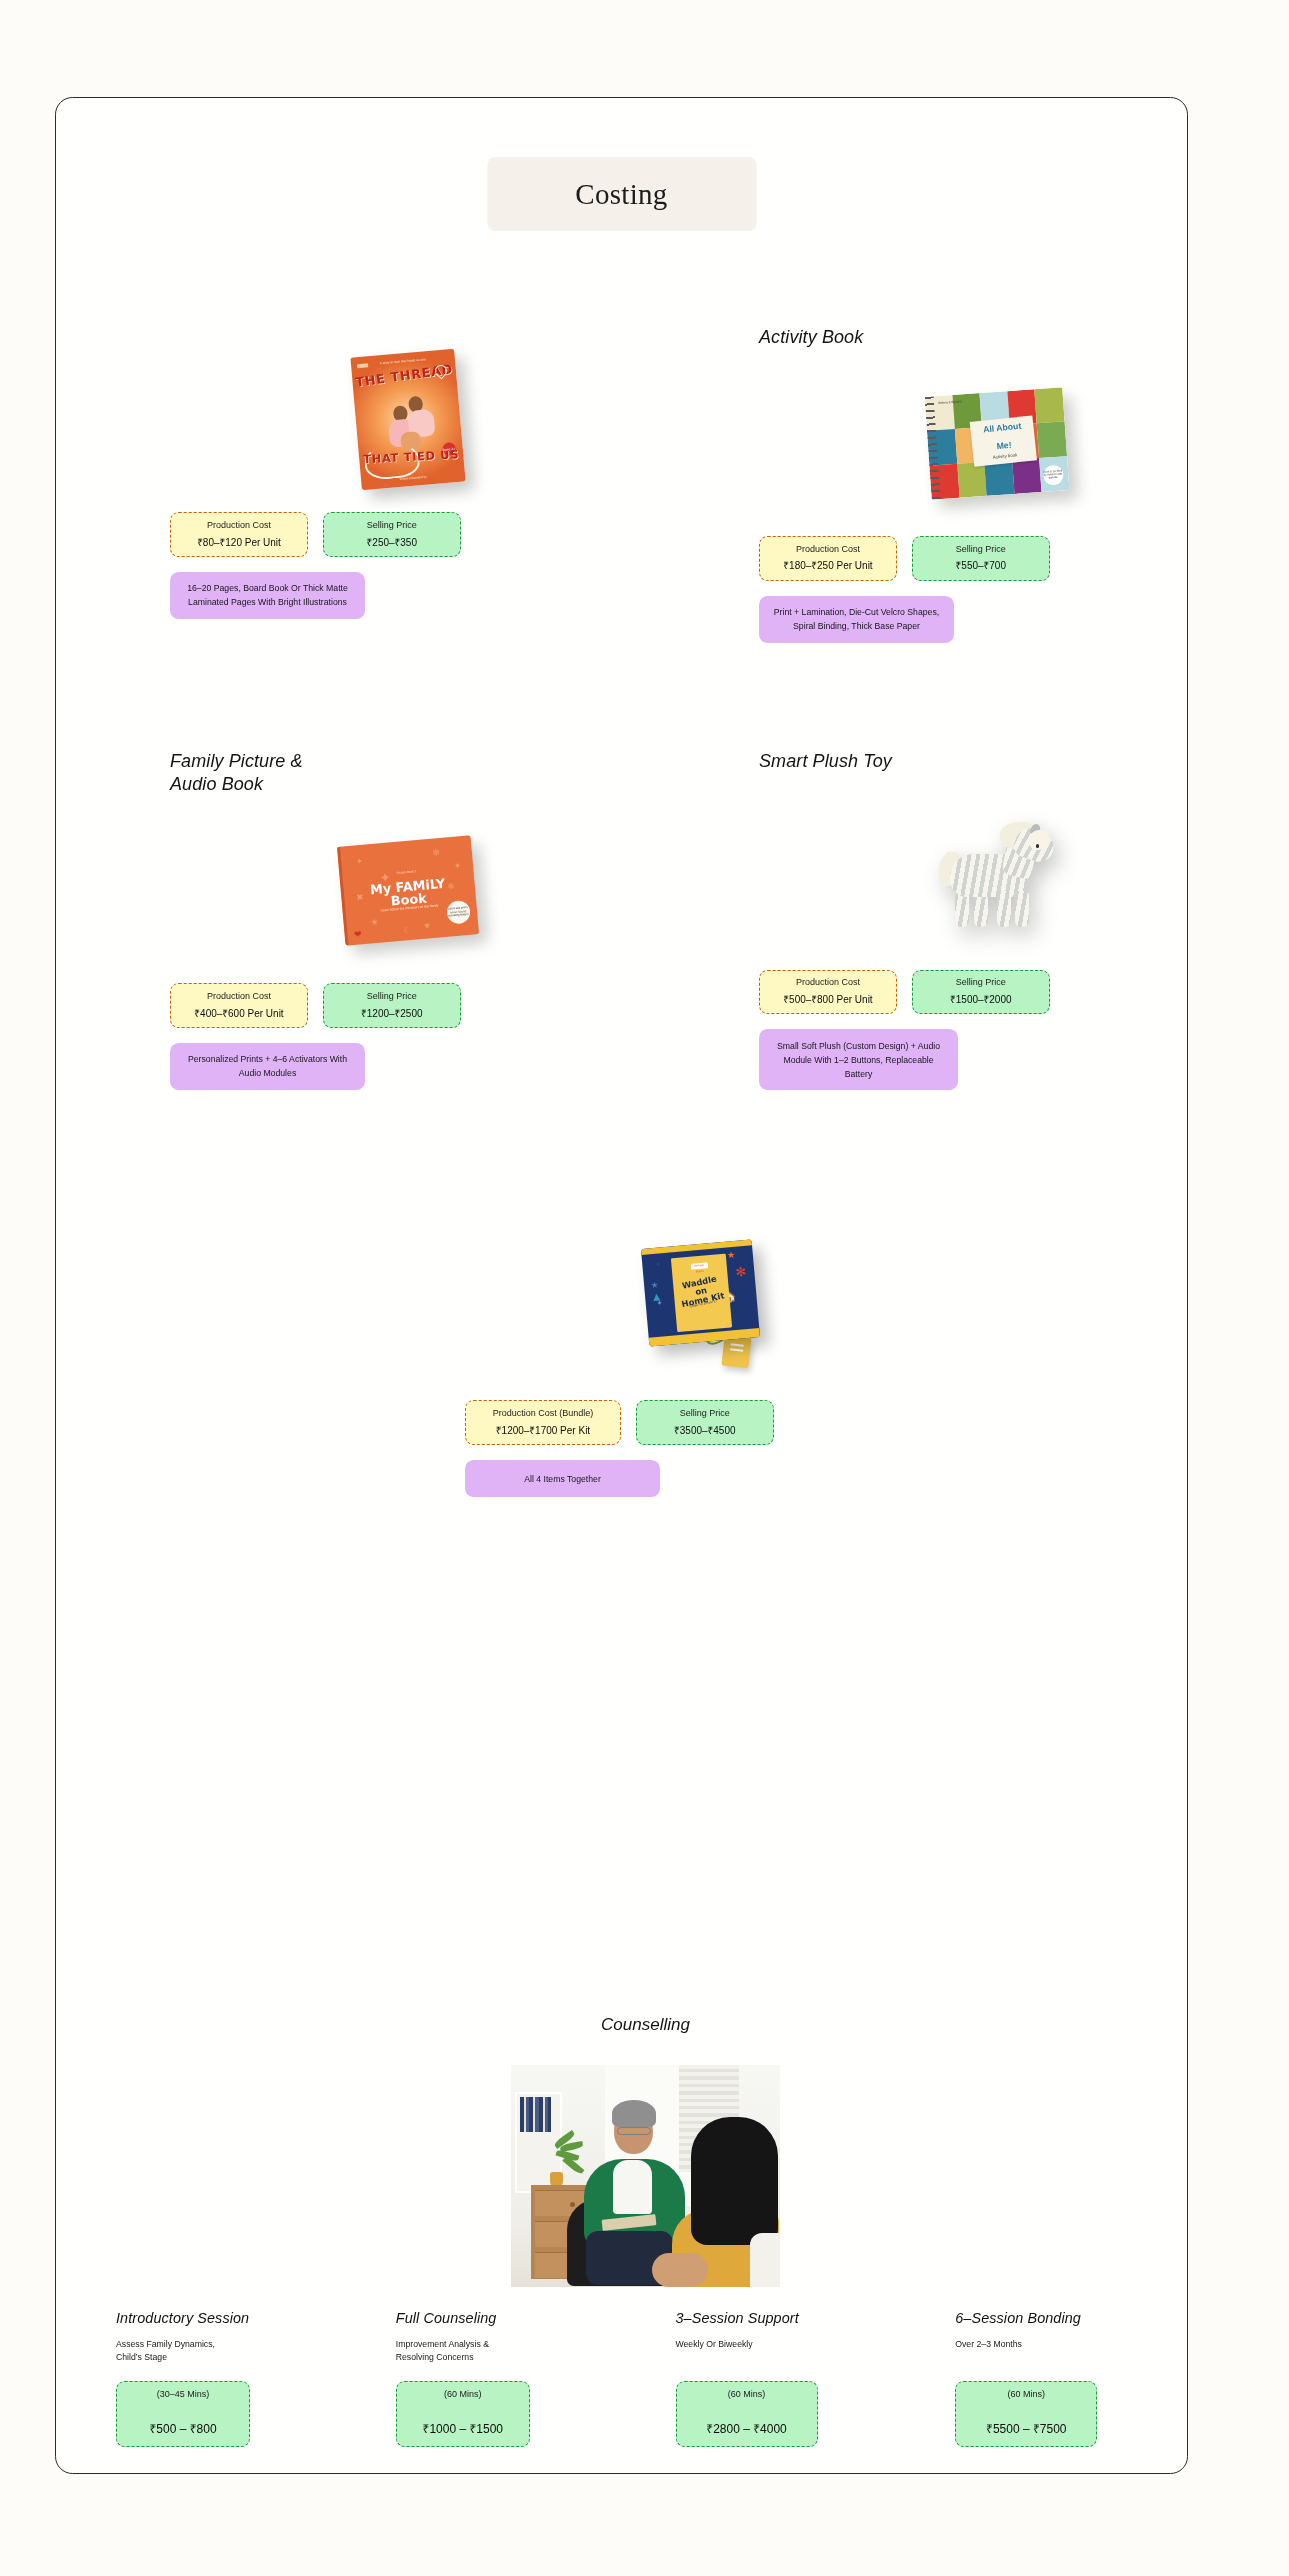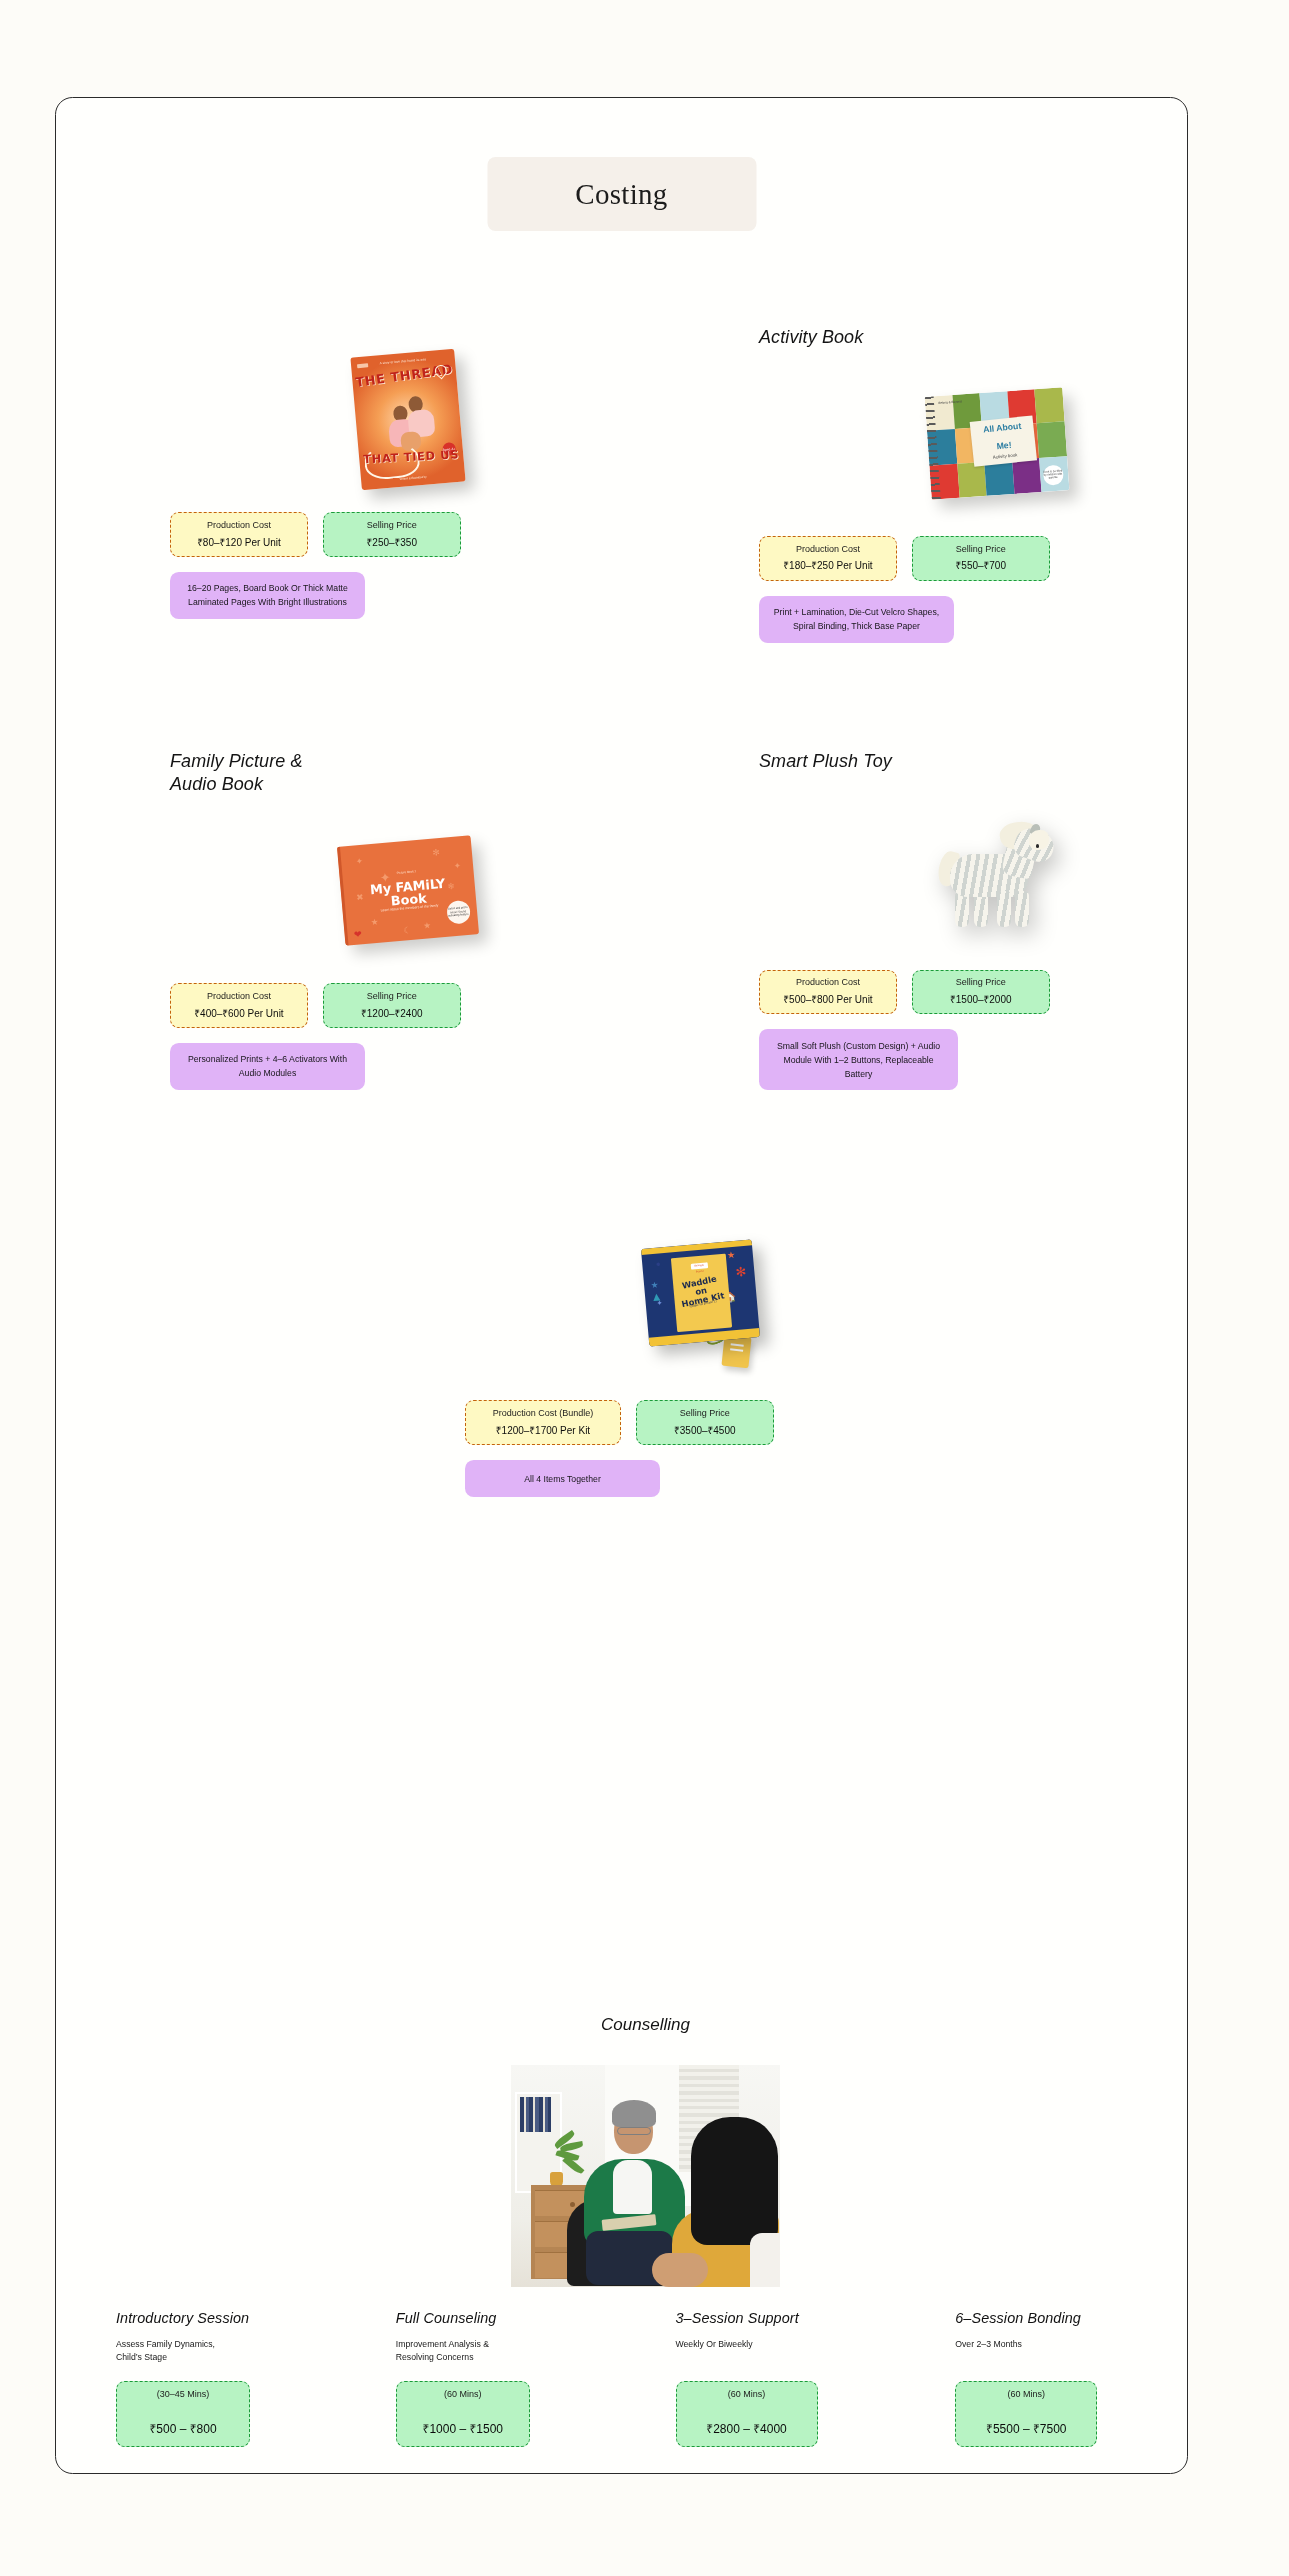--- a/index.html
+++ b/index.html
@@ -531,21 +531,21 @@
             <div class="fb-heart">❤</div>
           </div>
         </div>
         <div class="badges">
           <div class="badge cost">
             <div class="badge-label">Production Cost</div>
             <div class="badge-value">₹400–₹600 Per Unit</div>
           </div>
           <div class="badge price">
             <div class="badge-label">Selling Price</div>
-            <div class="badge-value">₹1200–₹2400</div>
+            <div class="badge-value">₹1200–₹2500</div>
           </div>
         </div>
         <div class="note">Personalized Prints + 4–6 Activators With
 Audio Modules</div>
       </div>
 
       <div class="pcol">
         <div class="product-title">Smart Plush Toy</div>
         <div class="img-stage tall">
           <div class="plush">

